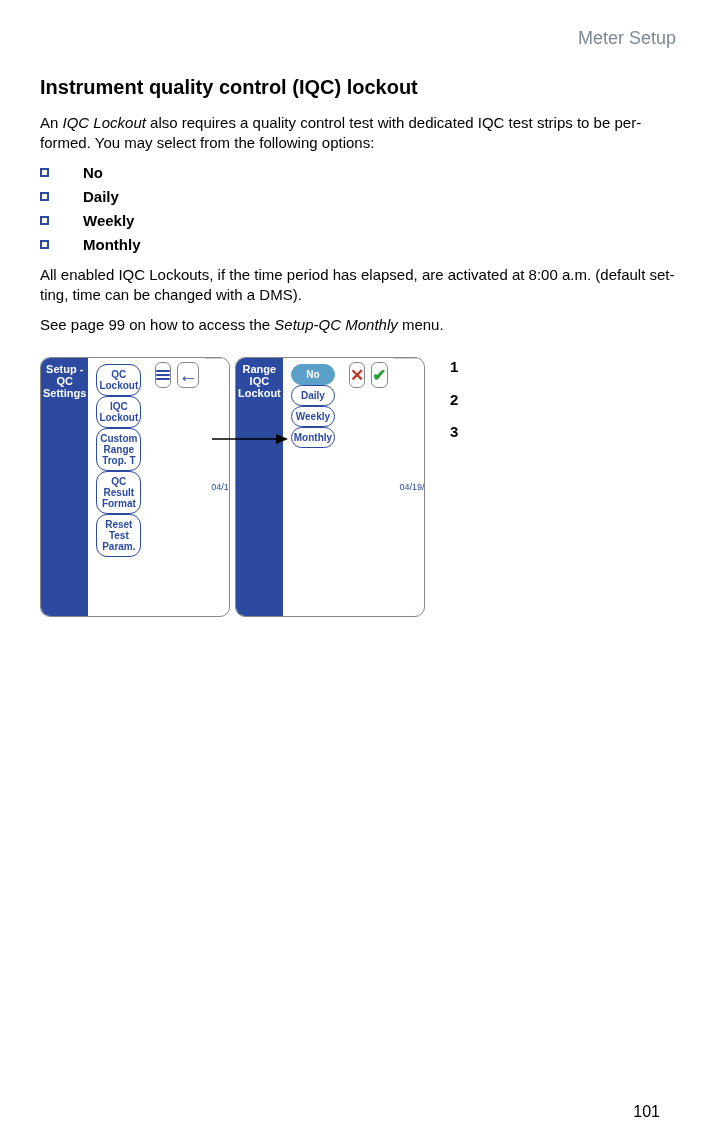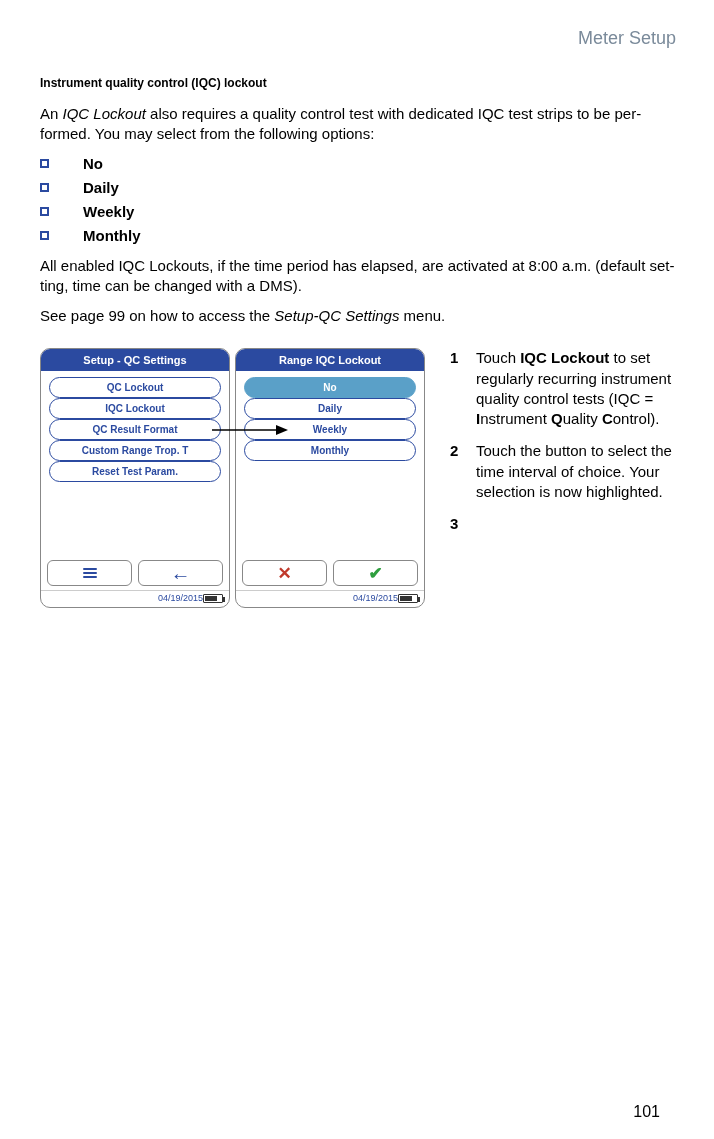--- a/index.html
+++ b/index.html
@@ -14,21 +14,21 @@
     padding: 28px 38px 40px 40px;
   }
   .header-right {
     text-align: right;
     color: #7a8a9a;
     font-size: 18px;
     margin-bottom: 27px;
     font-weight: 400;
   }
   h1.section {
-    font-size: 12px;
+    font-size: 20px;
     font-weight: 700;
     margin-bottom: 14px;
   }
   p.body {
     font-size: 15px;
     line-height: 1.35;
     margin-bottom: 10px;
   }
   .bullets { margin: 8px 0 12px 0; }
   .bullet-row {
@@ -58,21 +58,21 @@
   }
   .device {
     position: absolute;
     width: 190px;
     height: 260px;
     border: 1px solid #888;
     border-radius: 10px;
     background: #fff;
     overflow: hidden;
     display:flex;
-    flex-direction:column;
+    flex-direction:row;
   }
   .device.left { left: 0; top: 0; }
   .device.right { left: 195px; top: 0; }
   .titlebar {
     background: #2b4aa0;
     color: #fff;
     font-size: 11px;
     font-weight: 700;
     text-align: center;
     padding: 5px 2px;
@@ -193,33 +193,33 @@
     </div>
     <div class="bullet-row">
       <span class="sq"></span>
       <span class="bullet-label">Monthly</span>
     </div>
   </div>
 
   <p class="body">All enabled IQC Lockouts, if the time period has elapsed, are activated at 8:00 a.m. (default set­ting, time can be changed with a DMS).</p>
 
   <p class="body">
-    <span>See page 99 on how to access the </span><span class="em">Setup-QC Settings</span><span> menu.</span>
+    <span>See page 99 on how to access the </span><span class="em">Setup-QC Monthly</span><span> menu.</span>
   </p>
 
   <div class="two-col">
     <div class="screens">
 
       <div class="device left">
         <div class="titlebar">Setup - QC Settings</div>
         <div class="screen-body">
           <div class="opt">QC Lockout</div>
           <div class="opt">IQC Lockout</div>
+          <div class="opt">Custom Range Trop. T</div>
           <div class="opt">QC Result Format</div>
-          <div class="opt">Custom Range Trop. T</div>
           <div class="opt">Reset Test Param.</div>
         </div>
         <div class="footer-row">
           <div class="footer-btn">
             <div class="menu-icon">
                 <span></span>
                 <span></span>
                 <span></span>
               </div>
           </div>
@@ -261,27 +261,23 @@
 
       <svg class="arrow-annot" viewBox="0 0 80 20">
         <line x1="2" y1="10" x2="66" y2="10" stroke="#000" stroke-width="1.5"></line>
         <polygon points="66,5 78,10 66,15" fill="#000"></polygon>
       </svg>
     </div>
 
     <div class="steps">
       <div class="step">
         <div class="num">1</div>
-        <div>
-          <span>Touch </span><span class="b">IQC Lockout</span><span> to set regularly recur­ring instrument quality control tests (IQC = </span><span class="b">I</span><span>nstrument </span><span class="b">Q</span><span>uality </span><span class="b">C</span><span>ontrol).</span>
-        </div>
       </div>
       <div class="step">
         <div class="num">2</div>
-        <div>Touch the button to select the time interval of choice. Your selection is now high­lighted.</div>
       </div>
       <div class="step">
         <div class="num">3</div>
       </div>
     </div>
   </div>
 </div>
 
 <div class="pagenum">101</div>
 

